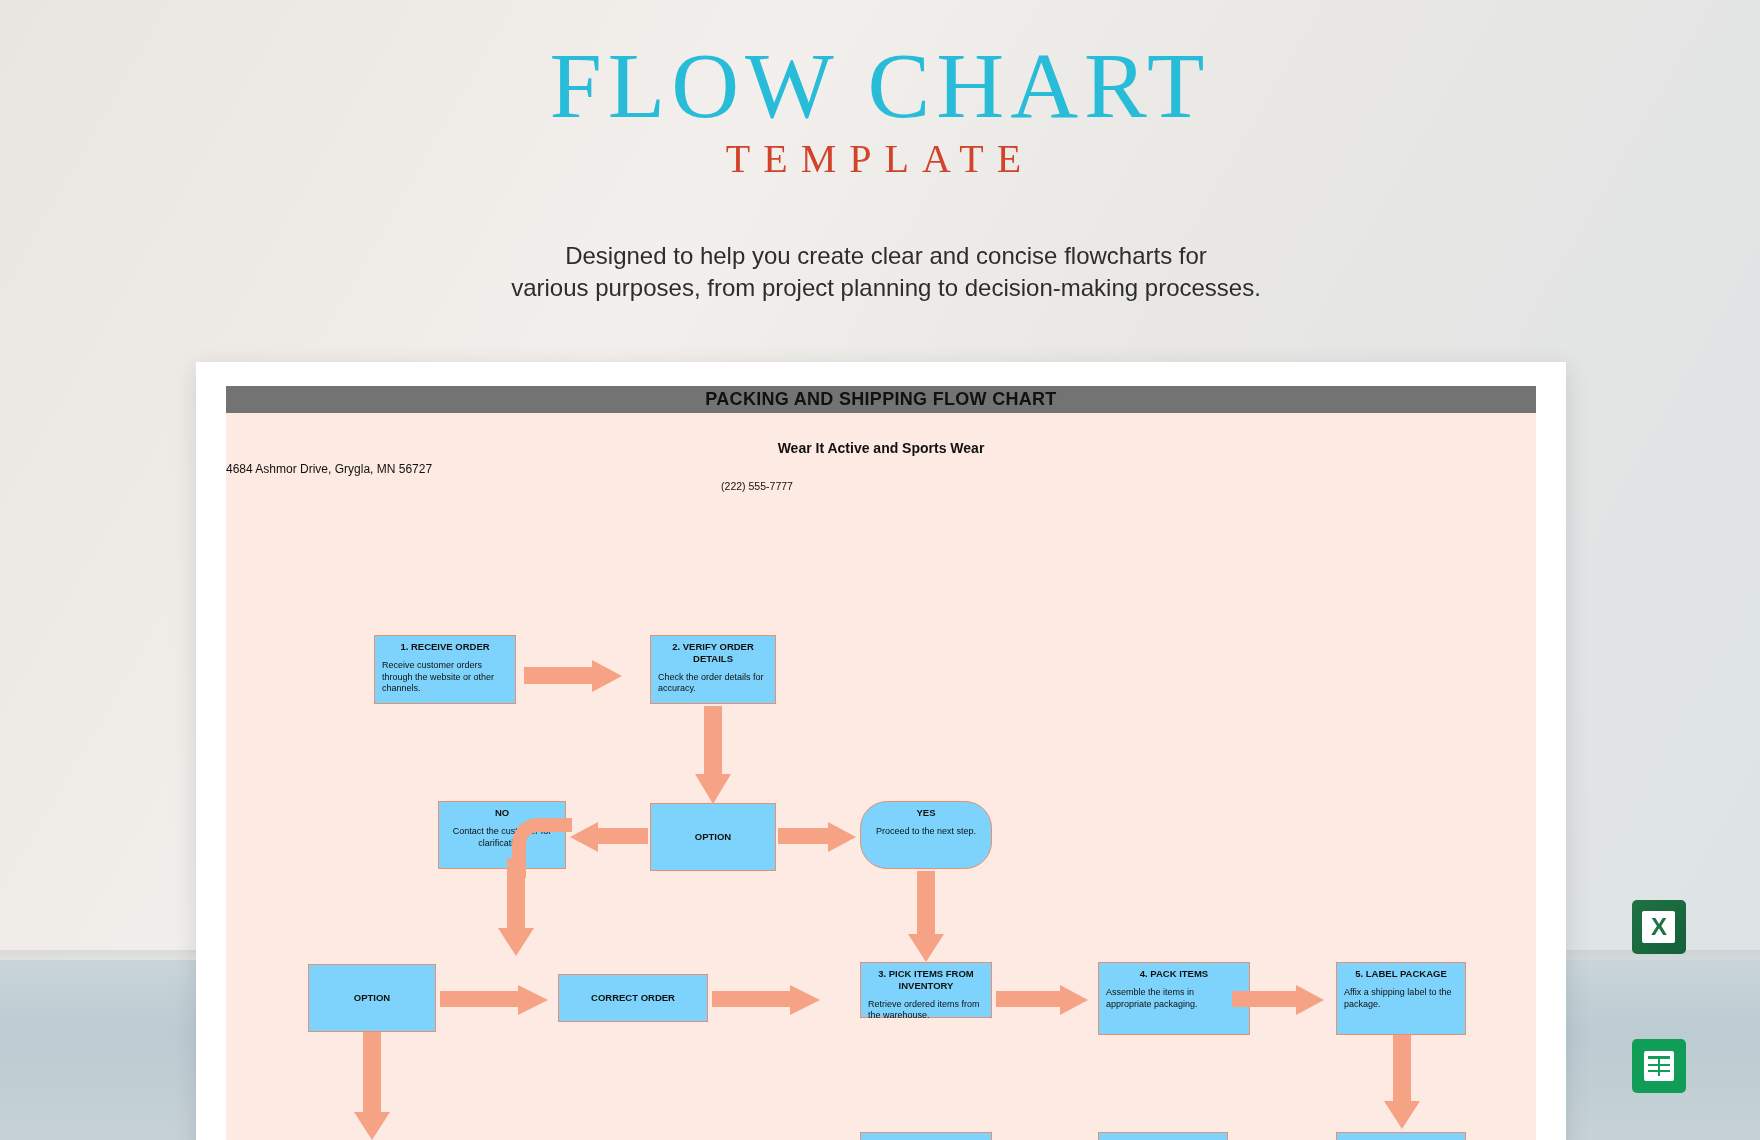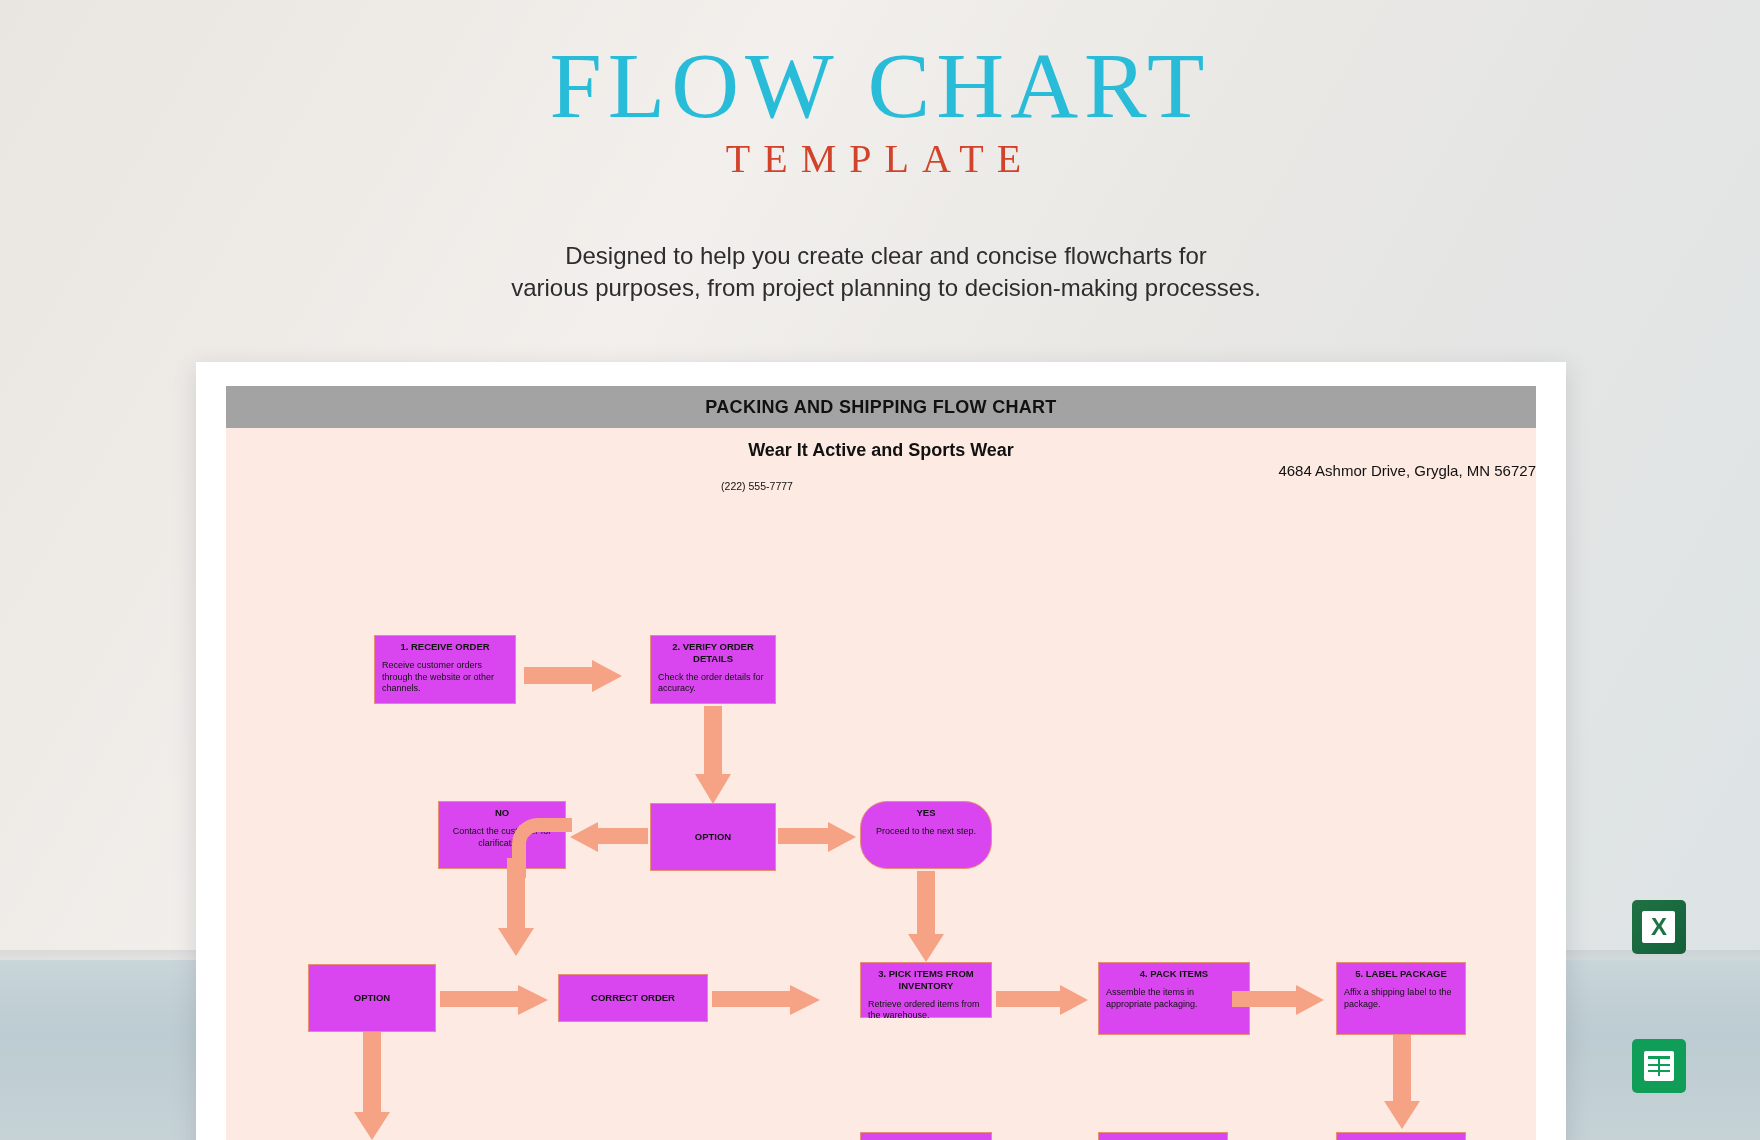--- a/index.html
+++ b/index.html
@@ -22,30 +22,30 @@
     color:#29bcd9;line-height:1.05;font-weight:400;}
   .title-sub{font-family:"Liberation Serif", serif;font-size:40px;letter-spacing:13px;
     color:#d1432a;margin-top:0;font-weight:400;}
   .desc{position:absolute;left:0;top:240px;width:1760px;text-align:center;
     font-size:24px;color:#2d2d2d;line-height:1.33;padding-left:6px;}
 
   
   .sheet{position:absolute;left:196px;top:362px;width:1370px;height:800px;
     background:#ffffff;box-shadow:0 6px 22px rgba(70,80,90,0.18);}
   .sheet-inner{position:absolute;left:30px;top:24px;width:1310px;height:780px;background:#fdeae2;overflow:hidden;}
-  .sheet-banner{position:absolute;left:0;top:0;width:1310px;height:42px;background:#a3a3a3;
+  .sheet-banner{position:absolute;left:0;top:0;width:1310px;height:27px;background:#737373;
     display:flex;align-items:center;justify-content:center;}
   .sheet-banner span{font-size:18px;font-weight:bold;color:#111;letter-spacing:.3px;}
-  .org{position:absolute;left:0;top:54px;width:1310px;text-align:center;font-size:18px;font-weight:bold;color:#111;}
-  .org-addr{position:absolute;left:0;top:76px;width:1310px;text-align:right;font-size:15px;color:#111;}
+  .org{position:absolute;left:0;top:54px;width:1310px;text-align:center;font-size:14px;font-weight:bold;color:#111;}
+  .org-addr{position:absolute;left:0;top:76px;width:1310px;text-align:left;font-size:12px;color:#111;}
   .org-phone{position:absolute;left:0;top:94px;width:1062px;text-align:center;font-size:10.5px;color:#111;}
 
   
   .canvas{position:absolute;left:0;top:112px;width:1310px;height:668px;}
-  .node{position:absolute;background:#d946ef;border:1px solid #e8906f;box-sizing:border-box;
+  .node{position:absolute;background:#7dd3fc;border:1px solid #e8906f;box-sizing:border-box;
     color:#111;padding:5px 7px;}
   .node .n-title{font-size:9.5px;font-weight:bold;text-align:center;line-height:1.25;}
   .node .n-body{font-size:9px;line-height:1.3;margin-top:7px;}
   .node.centered{display:flex;align-items:center;justify-content:center;}
   .node.centered .n-title{font-size:9.5px;}
   
   .ar{position:absolute;}
   .ar .shaft{position:absolute;background:#f5a285;}
   .ar .head{position:absolute;width:0;height:0;}
   .elbow{position:absolute;border:14px solid #f5a285;background:transparent;}

